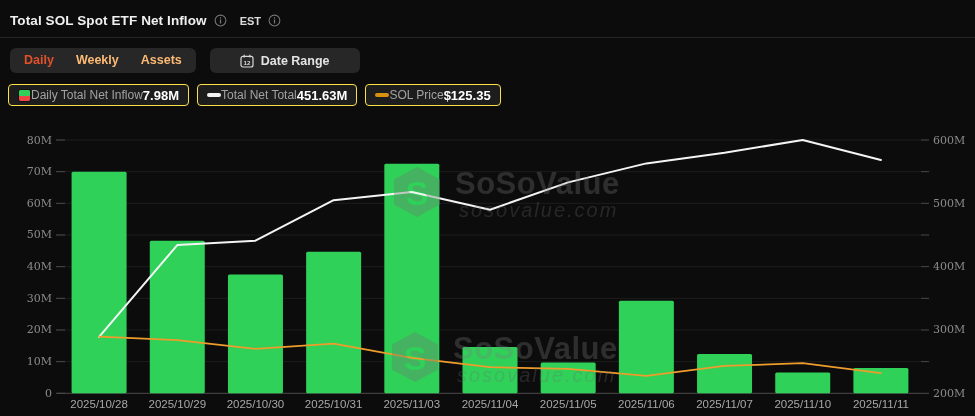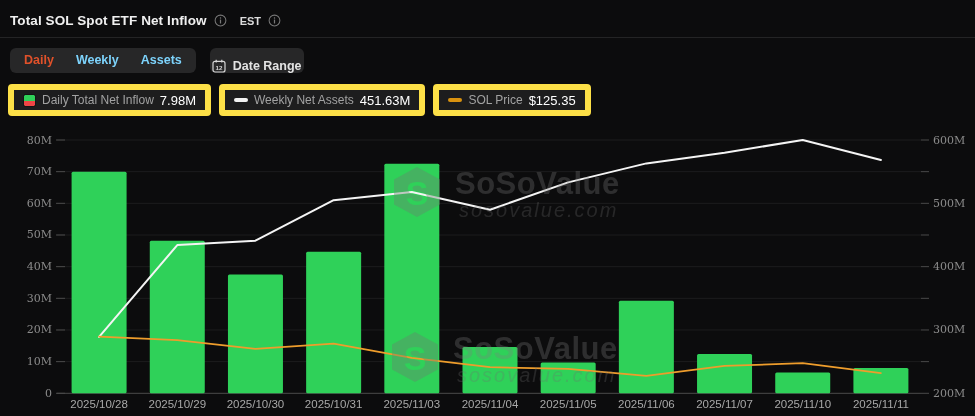--- a/index.html
+++ b/index.html
@@ -7,31 +7,31 @@
        font-family:"Liberation Sans",sans-serif;color:#eee;}
   
   .hdr{display:flex;align-items:center;gap:7px;padding:13px 10px 9px 10px;}
   .hdr .title{font-size:13.5px;font-weight:700;color:#f0f0f0;letter-spacing:.1px;}
   .hdr .est{font-size:11px;font-weight:700;color:#dcdcdc;margin-left:6px;}
   .info-ic{width:13px;height:13px;display:inline-block;flex:0 0 auto;cursor:pointer;}
   .divider{border-top:1px solid #242425;margin:0;}
   
   .toolbar{display:flex;align-items:center;gap:14px;padding:10px 10px 0 10px;}
   .tabgroup{display:flex;align-items:center;background:#272728;border-radius:6px;padding:2px 3px;height:21px;}
-  .tab{font-size:12.5px;font-weight:600;color:#7dd3fc;padding:3px 11px;border-radius:4px;cursor:pointer;line-height:15px;}
+  .tab{font-size:12.5px;font-weight:600;color:#fdba74;padding:3px 11px;border-radius:4px;cursor:pointer;line-height:15px;}
   .tab.active{color:#e0512a;}
-  .daterange{display:flex;align-items:flex-end;gap:7px;background:#272728;border:none;border-radius:6px;
-             padding:0 2px;height:25px;cursor:pointer;}
+  .daterange{display:flex;align-items:center;gap:7px;background:#272728;border:none;border-radius:6px;
+             padding:0 30px;height:25px;cursor:pointer;}
   .daterange span{font-size:12.5px;font-weight:700;color:#e3e3e3;}
   
   .legend{display:flex;align-items:center;gap:8px;padding:11px 8px 0 8px;}
-  .pill{display:flex;align-items:center;gap:6px;background:#1d1d1e;border:6px solid #fde047;
+  .pill{display:flex;align-items:center;background:#1d1d1e;border:1px solid #fde047;
         border-radius:4px;padding:0 9px;height:20px;cursor:pointer;}
   .pill .lname{font-size:12px;color:#a2a2a2;white-space:nowrap;}
-  .pill .lval{font-size:13px;font-weight:400;color:#fff;white-space:nowrap;}
+  .pill .lval{font-size:13px;font-weight:700;color:#fff;white-space:nowrap;}
   .ic-bar{width:11px;height:11px;border-radius:2.5px;border:1px solid #141414;
           background:linear-gradient(to bottom,#2fd159 0%,#2fd159 57%,#ef4545 57%,#ef4545 100%);}
   .ic-dash{width:14px;height:3.5px;border-radius:2px;}
   .ic-dash.white{background:#f2f2f2;}
   .ic-dash.orange{background:#d9920f;}
   
   .chartwrap{position:absolute;left:0;top:110px;width:975px;height:306px;}
   #chart-svg{position:absolute;left:0;top:-110px;z-index:1;}
   #wm-svg{position:absolute;left:0;top:-110px;z-index:2;pointer-events:none;}
 </style>
@@ -75,21 +75,21 @@
   </div>
 
   <div class="legend" id="legend">
       <div class="pill">
         <span class="ic-bar"></span>
         <span class="lname">Daily Total Net Inflow</span>
         <span class="lval">7.98M</span>
       </div>
       <div class="pill">
         <span class="ic-dash white"></span>
-        <span class="lname">Weekly Net Assets</span>
+        <span class="lname">Total Net Total</span>
         <span class="lval">451.63M</span>
       </div>
       <div class="pill">
         <span class="ic-dash orange"></span>
         <span class="lname">SOL Price</span>
         <span class="lval">$125.35</span>
       </div>
     </div>
 
   <div class="chartwrap">

